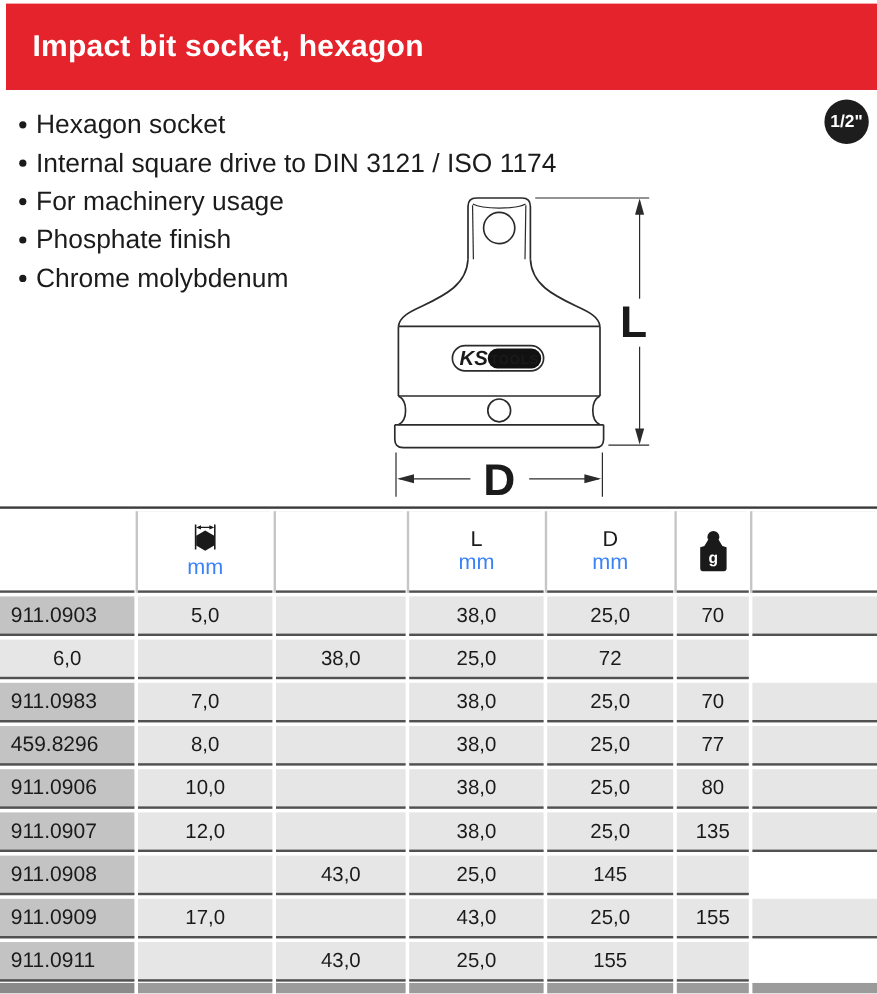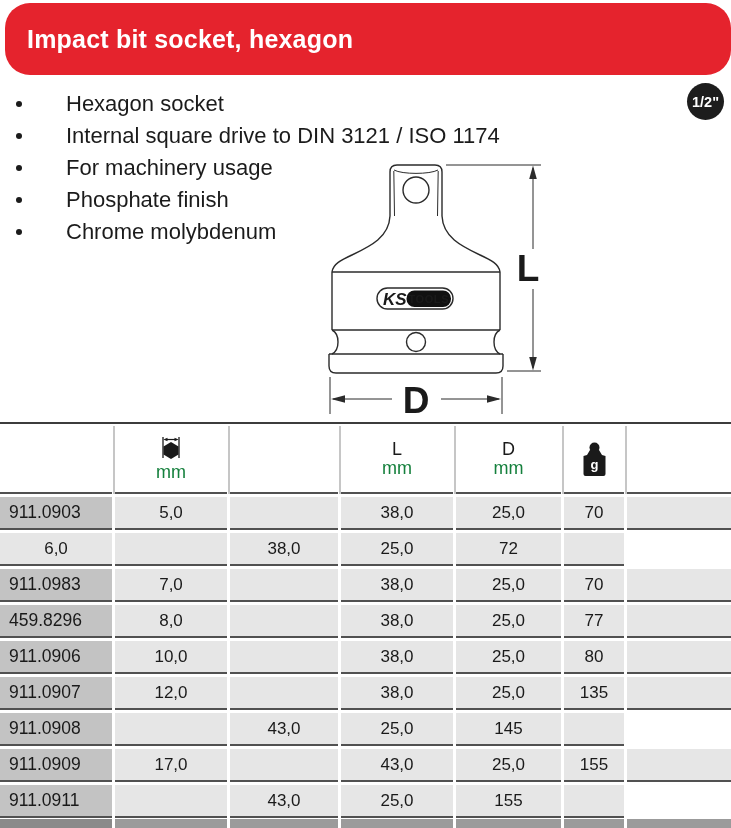--- a/index.html
+++ b/index.html
@@ -3,34 +3,34 @@
 <meta charset="utf-8">
 <style>
   html,body{margin:0;padding:0;}
   body{
     width:731px;height:828px;position:relative;background:#fff;
     font-family:"Liberation Sans",sans-serif;overflow:hidden;color:#1a1a1a;
   }
   
   .banner{
     position:absolute;left:5px;top:3px;width:726px;height:72px;
-    background:var(--accent_red,#e5232d);display:flex;align-items:center;border-radius:25px;
+    background:var(--accent_red,#e5232d);display:flex;align-items:center;
   }
   .banner .title{
     margin:0;padding-left:22px;color:#fff;font-size:25px;font-weight:bold;letter-spacing:.2px;
   }
   
   .badge{
     position:absolute;left:687px;top:83px;width:37px;height:37px;border-radius:50%;
     background:var(--badge_black,#1d1d1d);color:#fff;font-weight:bold;font-size:14.5px;
     display:flex;align-items:center;justify-content:center;
   }
   
   .features{position:absolute;left:12px;top:88px;margin:0;padding:0;list-style:none;}
-  .features li{font-size:22px;line-height:32px;color:#1b1b1b;display:flex;align-items:flex-start;gap:36px;}
+  .features li{font-size:22px;line-height:32px;color:#1b1b1b;display:flex;align-items:flex-start;}
   .features li .dot{
     width:6px;height:6px;border-radius:50%;background:#1b1b1b;flex:none;margin:13px 8px 0 4px;
   }
   
   .diagram{position:absolute;left:300px;top:156px;width:250px;height:266px;}
   .diagram path,.diagram circle,.diagram line{fill:none;stroke:#2b2b2b;stroke-width:1.4;}
   .diagram .thin{stroke-width:1;}
   .diagram .arrow{fill:#2b2b2b;stroke:none;}
   .diagram text{font-family:"Liberation Sans",sans-serif;fill:#1a1a1a;}
   .dimlabel{font-size:37px;font-weight:bold;}
@@ -38,21 +38,21 @@
   .table{position:absolute;left:0;top:422px;width:731px;border-top:2px solid #3c3c3c;padding-top:2px;}
   .thead,.trow,.partialrow{
     display:grid;grid-template-columns:112px 112px 108px 112px 105px 60px 1fr;column-gap:3px;
   }
   .hcell{
     background:#fff;height:66px;border-bottom:2px solid var(--line_dark,#515151);
     display:flex;flex-direction:column;align-items:center;justify-content:center;line-height:1.05;
   }
   .hcell + .hcell{box-shadow:-2px 0 0 0 #c6c6c6;}
   .hcell .hlabel{font-size:18px;color:#1a1a1a;}
-  .hcell .hunit{font-size:18px;color:#15803d;}
+  .hcell .hunit{font-size:18px;color:#3b82f6;}
   .trow{margin-top:3px;}
   .cell{
     background:var(--cell_gray,#e6e6e6);height:31px;border-bottom:2px solid var(--line_dark,#515151);
     font-size:17px;display:flex;align-items:center;justify-content:center;
   }
   .cell.part{
     background:var(--part_cell_gray,#c3c3c3);font-weight:normal;font-size:17.5px;
     justify-content:flex-start;padding-left:9px;
   }
   .partialrow{position:absolute;left:0;top:819px;width:731px;height:9px;overflow:hidden;}

